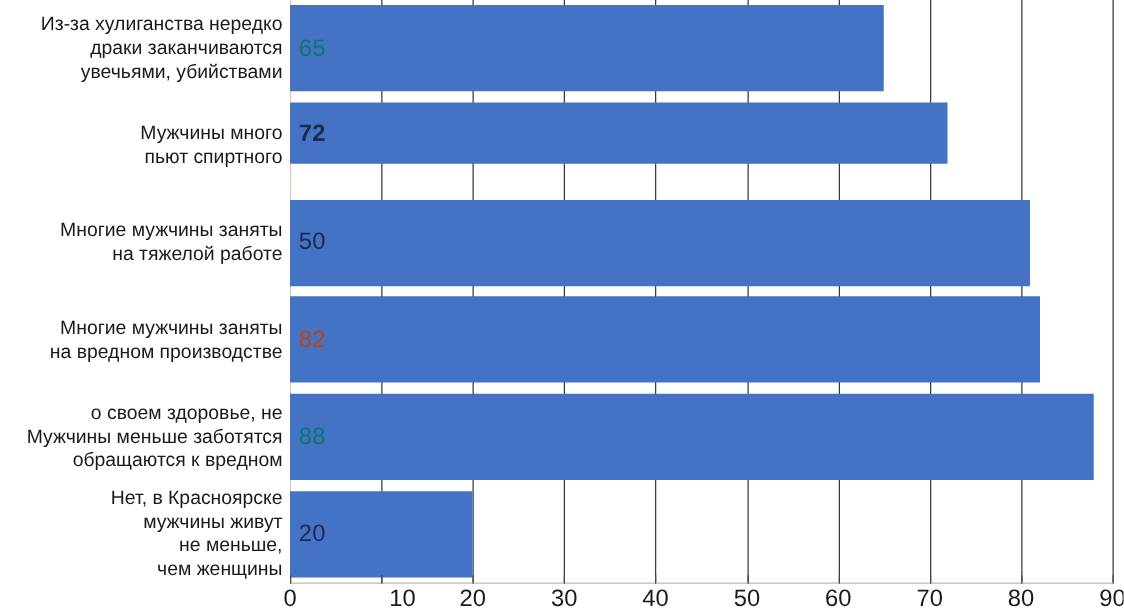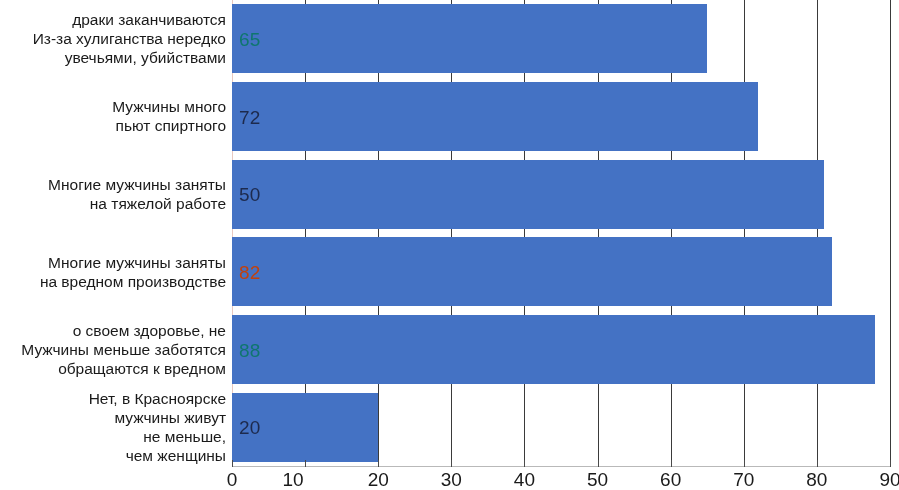--- a/index.html
+++ b/index.html
@@ -125,22 +125,22 @@
     line-height: 20px;
   }
 </style>
 </head>
 <body>
 
 <div id="chart-root">
 
   <div class="cat-labels">
       <div class="cat-label" style="top: 0px; height: 77.6667px;">
+        <span>Из-за хулиганства нередко</span>
         <span>драки заканчиваются</span>
-        <span>Из-за хулиганства нередко</span>
         <span>увечьями, убийствами</span>
       </div>
       <div class="cat-label" style="top: 77.6667px; height: 77.6667px;">
         <span>Мужчины много</span>
         <span>пьют спиртного</span>
       </div>
       <div class="cat-label" style="top: 155.333px; height: 77.6667px;">
         <span>Многие мужчины заняты</span>
         <span>на тяжелой работе</span>
       </div>
@@ -169,21 +169,21 @@
       <div class="gridline" style="left: 292.444px;"></div>
       <div class="gridline" style="left: 365.556px;"></div>
       <div class="gridline" style="left: 438.667px;"></div>
       <div class="gridline" style="left: 511.778px;"></div>
       <div class="gridline" style="left: 584.889px;"></div>
       <div class="gridline" style="left: 658px;"></div>
       <div class="bar-row" style="top: 4.33333px; height: 69px;">
         <div class="bar" style="width: 475.222px; background: rgb(68, 114, 196);"></div>
         <div class="bar-value" style="color: #0f766e;">65</div>
       </div>
-      <div class="bar-row" style="top: 82px; height: 69px;">
+      <div class="bar-row" style="top: 82px; height: 49px; font-weight: bold;">
         <div class="bar" style="width: 526.4px; background: rgb(68, 114, 196);"></div>
         <div class="bar-value" style="color: rgb(29, 42, 77);">72</div>
       </div>
       <div class="bar-row" style="top: 159.667px; height: 69px;">
         <div class="bar" style="width: 592.2px; background: rgb(68, 114, 196);"></div>
         <div class="bar-value" style="color: rgb(29, 42, 77);">50</div>
       </div>
       <div class="bar-row" style="top: 237.333px; height: 69px;">
         <div class="bar" style="width: 599.511px; background: rgb(68, 114, 196);"></div>
         <div class="bar-value" style="color: #c2410c;">82</div>
@@ -197,21 +197,21 @@
         <div class="bar-value" style="color: rgb(29, 42, 77);">20</div>
       </div>
     </div>
 
   <div class="axis-line"></div>
 
   <div id="axis-ticks">
       <div class="tick-mark" style="left: 232px;"></div>
       <div class="tick-label" style="left: 232px;">0</div>
       <div class="tick-mark" style="left: 305.111px;"></div>
-      <div class="tick-label" style="left: 293px;">10</div>
+      <div class="tick-label" style="left: 322px;">10</div>
       <div class="tick-mark" style="left: 378.222px;"></div>
       <div class="tick-label" style="left: 378.222px;">20</div>
       <div class="tick-mark" style="left: 451.333px;"></div>
       <div class="tick-label" style="left: 451.333px;">30</div>
       <div class="tick-mark" style="left: 524.444px;"></div>
       <div class="tick-label" style="left: 524.444px;">40</div>
       <div class="tick-mark" style="left: 597.556px;"></div>
       <div class="tick-label" style="left: 597.556px;">50</div>
       <div class="tick-mark" style="left: 670.667px;"></div>
       <div class="tick-label" style="left: 670.667px;">60</div>

